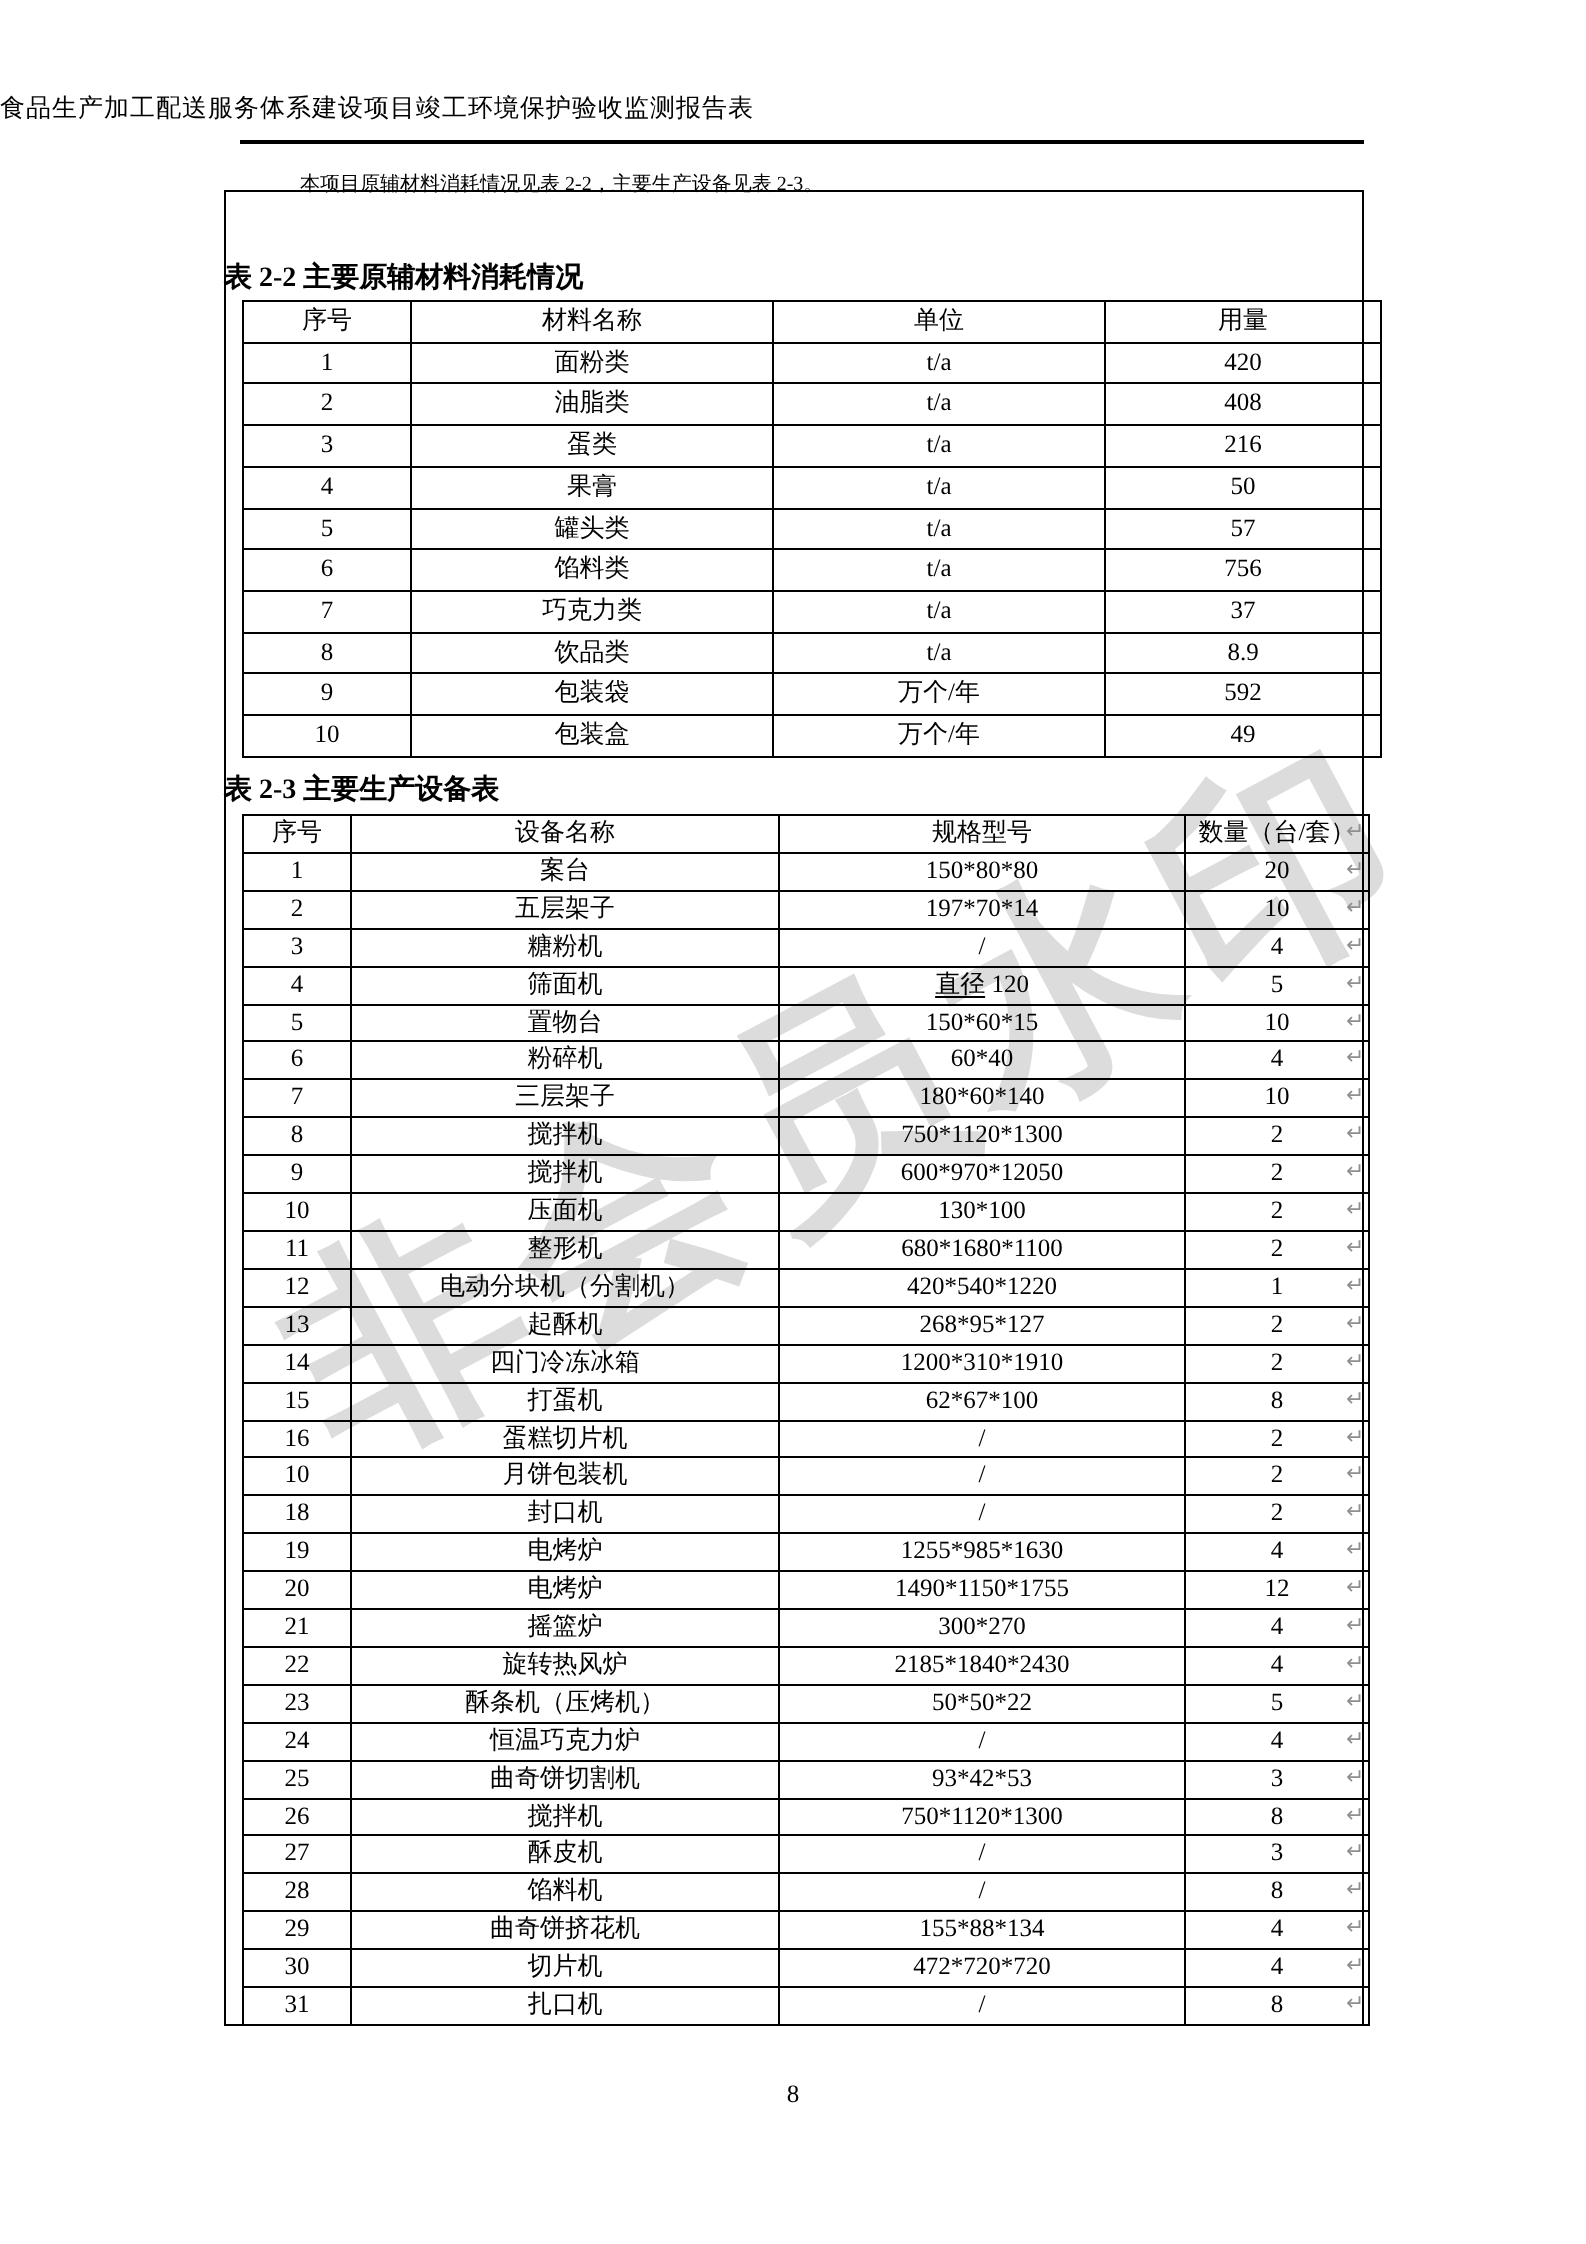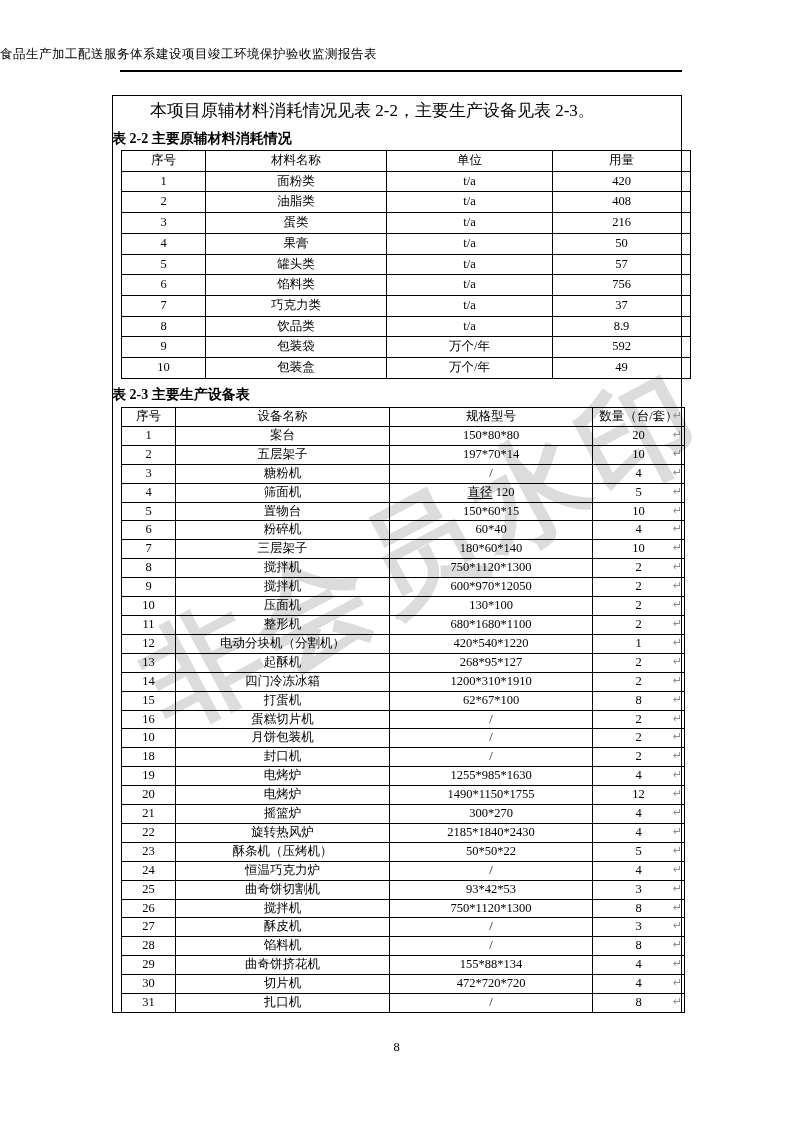--- a/index.html
+++ b/index.html
@@ -19,22 +19,22 @@
   #header-rule{
     position:absolute;left:120px;top:70px;width:562px;height:0;
     border-top:2px solid #000;
   }
   
   #outer-box{
     position:absolute;left:112px;top:95px;width:568px;height:916px;
     border:1.5px solid #000;
   }
   #intro-line{
-    position:absolute;left:150px;top:101px;width:520px;
-    font-size:17px;line-height:20px;
+    position:absolute;left:150px;top:83px;width:520px;
+    font-size:10px;line-height:20px;
   }
   .tbl-title{
     position:absolute;left:112px;width:570px;text-align:left;
     font-weight:bold;font-size:14px;
   }
   #table22-title{top:130px;}
   #table23-title{top:386px;}
   table{
     position:absolute;border-collapse:collapse;table-layout:fixed;
     font-size:12.5px;background:transparent;

